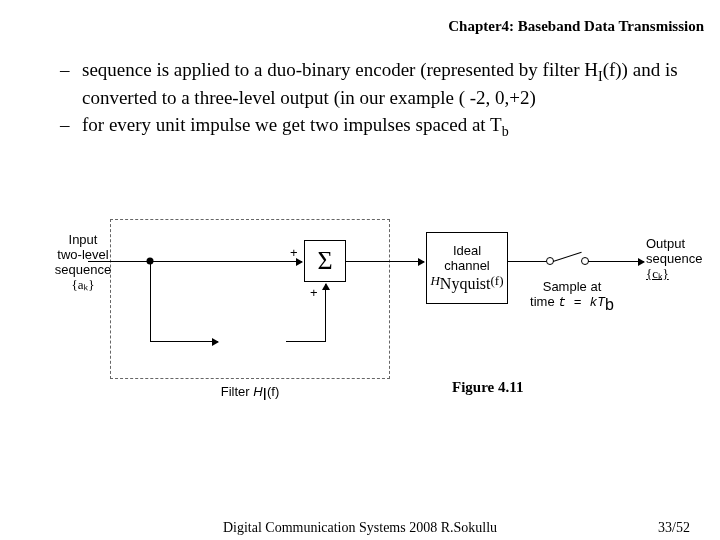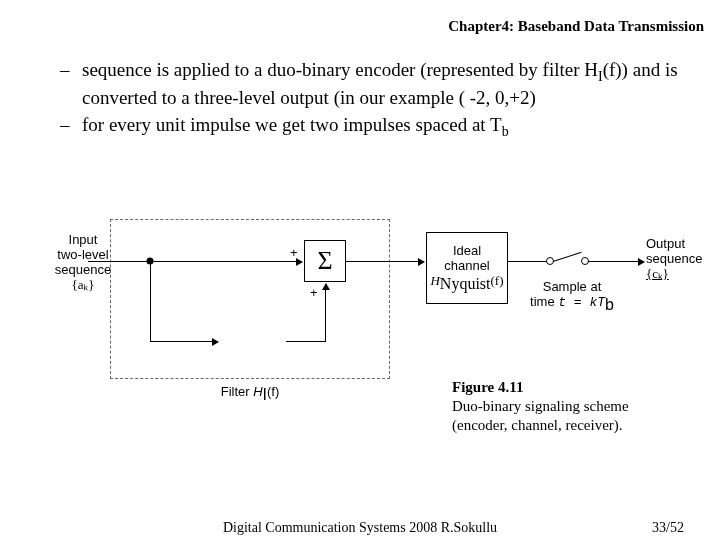--- a/index.html
+++ b/index.html
@@ -61,21 +61,21 @@
     width: 100%;
     font-size: 14px;
   }
   .footer-center {
     position: absolute;
     left: 50%;
     transform: translateX(-50%);
   }
   .footer-right {
     position: absolute;
-    right: 36px;
+    right: 30px;
   }
   
   .dbox {
     position: absolute;
     border: 1.5px solid #000;
     background: #fff;
     text-align: center;
     font-family: Arial, Helvetica, sans-serif;
     font-size: 14px;
     display: flex;
@@ -188,19 +188,18 @@
 
   <div class="dlabel" style="left:636px; top:22px; width:70px; text-align:left;">
     <span>Output</span><br>
     <span>sequence</span><br>
     <span style="font-family:'Times New Roman';text-decoration:underline;">{cₖ}</span>
   </div>
 </div>
 
 <div class="caption">
   <span class="caption-title">Figure 4.11</span><br>
-  <span>Duo-binary signaling scheme (encoder, channel, receiver).</span>
 </div>
 
 <div class="footer">
   <span class="footer-center">Digital Communication Systems 2008 R.Sokullu</span>
   <span class="footer-right">33/52</span>
 </div>
 
 </body></html>

